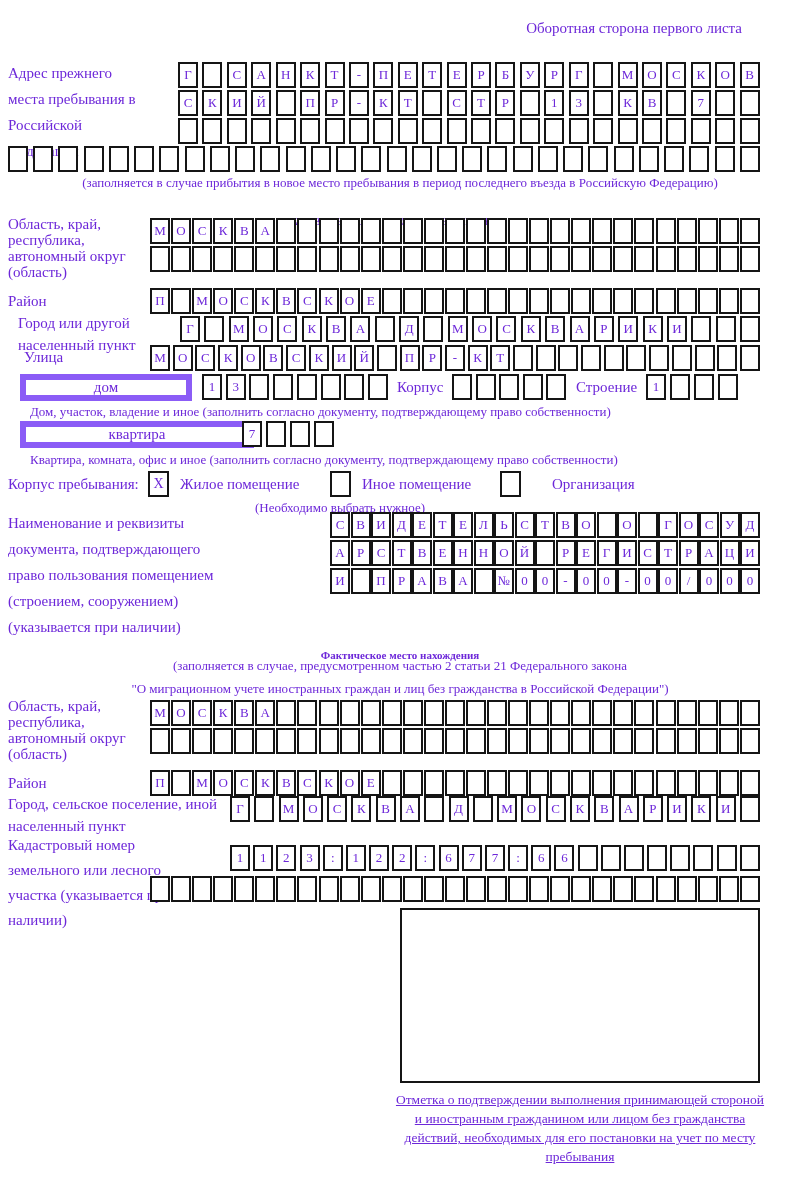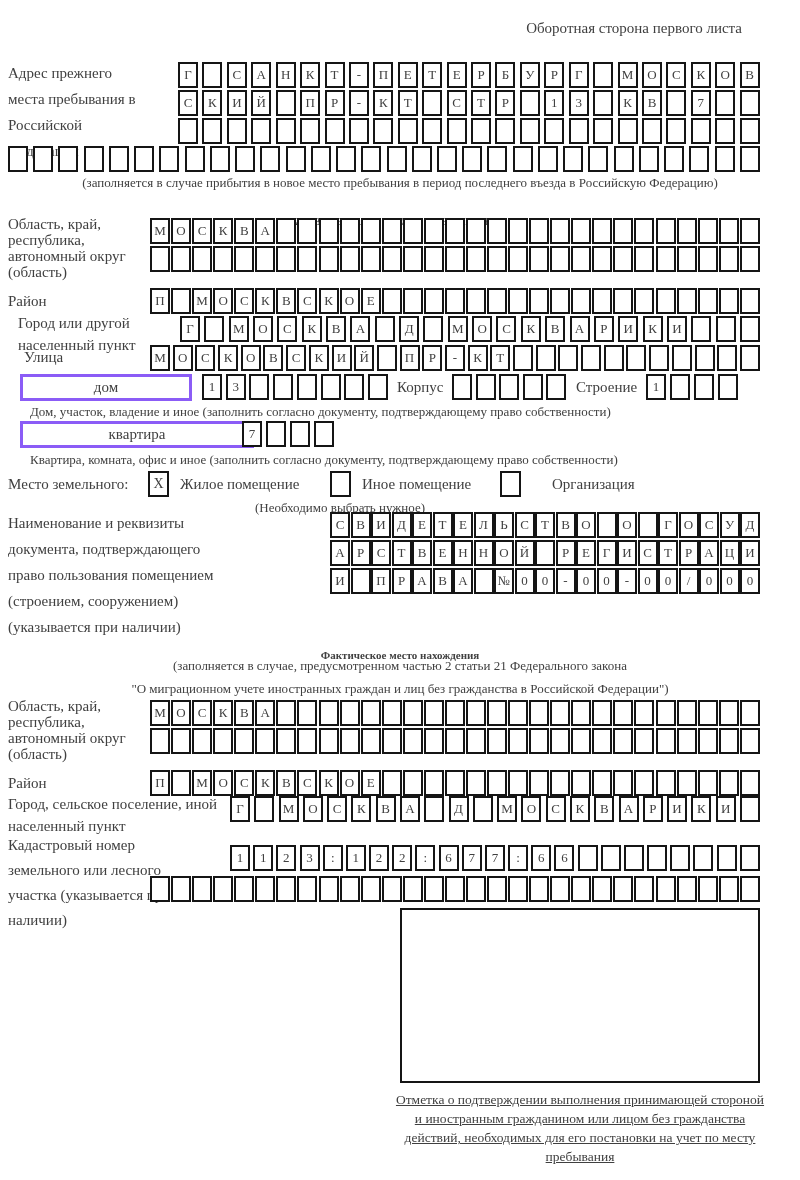--- a/index.html
+++ b/index.html
@@ -1,35 +1,35 @@
 <!DOCTYPE html>
 <html><head>
 <meta charset="utf-8">
 <style>
   html,body{margin:0;padding:0;background:#ffffff;}
   #page{
     position:relative;width:800px;height:1180px;background:#ffffff;
-    font-family:"Liberation Serif","DejaVu Serif",serif;color:#404040;overflow:hidden;
+    font-family:"Liberation Serif","DejaVu Serif",serif;color:#6d28d9;overflow:hidden;
   }
   .lbl{position:absolute;font-size:15px;line-height:26px;}
   .lbl.tight{line-height:16px;}
   .lbl.mid{line-height:22px;}
   .lbl.doc{line-height:26px;}
   .boxrow{position:absolute;display:flex;justify-content:space-between;height:26px;}
   .cell{
     box-sizing:border-box;width:20px;height:26px;border:2px solid #151515;
     display:flex;align-items:center;justify-content:center;
     font-size:13px;flex:0 0 auto;background:#fff;
   }
   .cellbox{
     position:absolute;box-sizing:border-box;width:21px;height:26px;border:2px solid #151515;
     display:flex;align-items:center;justify-content:center;font-size:14px;background:#fff;
   }
   .framed{
-    position:absolute;box-sizing:border-box;height:27px;border:3px solid #8b5cf6;
+    position:absolute;box-sizing:border-box;height:27px;border:6px solid #8b5cf6;
     display:flex;align-items:center;justify-content:center;font-size:15px;background:#fff;
   }
   .caption{position:absolute;font-size:13px;}
   .caption.center{left:0;width:800px;text-align:center;}
   .title{position:absolute;left:0;width:800px;text-align:center;font-weight:bold;font-size:11px;margin-top:19px;}
   .note-right{position:absolute;top:20px;left:0;width:742px;text-align:right;font-size:15px;}
   .stamp{position:absolute;left:400px;top:908px;width:360px;height:175px;border:2px solid #151515;box-sizing:border-box;background:#fff;}
   .stampcap{position:absolute;left:393px;top:1090px;width:374px;text-align:center;font-size:13.5px;line-height:19px;text-decoration:underline;}
 </style>
 </head>
@@ -340,21 +340,21 @@
 
   <div class="framed" style="left:20px;top:421px;width:234px;">квартира</div>
   <div class="boxrow" style="left:242px;top:421px;width:92px;">
       <div class="cell">7</div>
       <div class="cell"></div>
       <div class="cell"></div>
       <div class="cell"></div>
     </div>
   <div class="caption" style="left:30px;top:452px;">Квартира, комната, офис и иное (заполнить согласно документу, подтверждающему право собственности)</div>
 
-  <div class="lbl" style="left:8px;top:471px;line-height:26px;">Место земельного:</div>
+  <div class="lbl" style="left:8px;top:471px;line-height:26px;">Корпус пребывания:</div>
   <div class="cellbox" style="left:148px;top:471px;">X</div>
   <div class="lbl" style="left:180px;top:471px;line-height:26px;">Жилое помещение</div>
   <div class="cellbox" style="left:330px;top:471px;"></div>
   <div class="lbl" style="left:362px;top:471px;line-height:26px;">Иное помещение</div>
   <div class="cellbox" style="left:500px;top:471px;"></div>
   <div class="lbl" style="left:552px;top:471px;line-height:26px;">Организация</div>
   <div class="caption" style="left:0;top:500px;width:680px;text-align:center;">(Необходимо выбрать нужное)</div>
 
   <div class="lbl doc" style="left:8px;top:510px;width:225px;">Наименование и реквизиты документа, подтверждающего право пользования помещением (строением, сооружением) (указывается при наличии)</div>
   <div class="boxrow" style="left:330px;top:512px;width:430px;">

